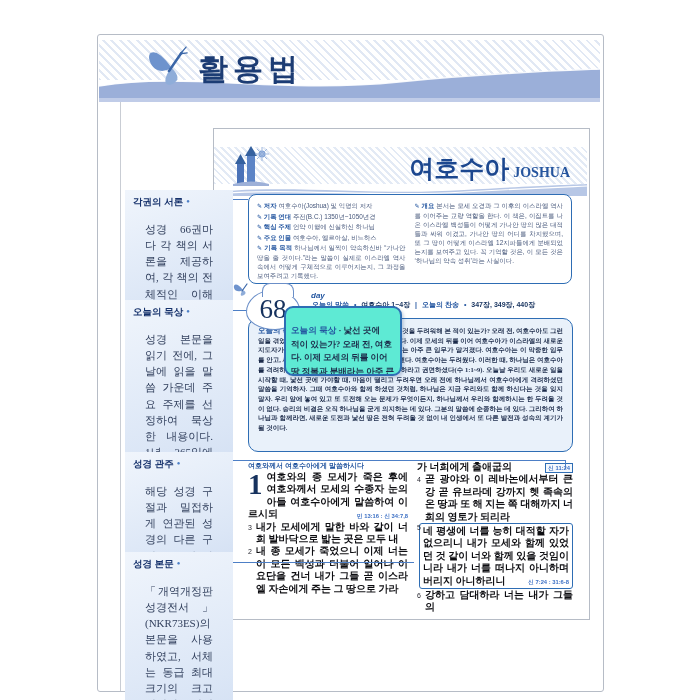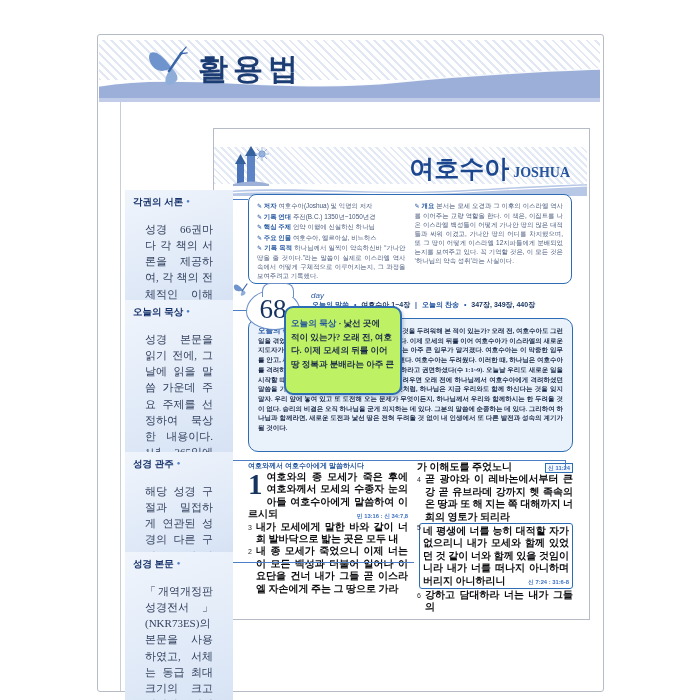--- a/index.html
+++ b/index.html
@@ -33,39 +33,39 @@
   .intro-box{left:248px;top:194px;width:324px;height:90px;border:1.5px solid #2e6db4;border-radius:8px;
     background:#fff;display:flex;gap:9px;padding:6px 8px;box-sizing:border-box;}
   .intro-col{flex:1;min-width:0;}
   .intro-item{margin:0 0 1px;font-size:6.4px;line-height:1.42;color:#45567a;text-align:justify;}
   .intro-item b{color:#2456a0;}
   .pencil{color:#2456a0;font-size:6px;}
 
   
   .day-tab{left:262px;top:283px;width:30px;height:13px;background:#fff;border:1.5px solid #6b8fc8;border-bottom:none;
     border-radius:8px 8px 0 0;text-align:center;z-index:7;}
-  .day-tab span{font-size:8px;font-weight:normal;font-style:italic;color:#2456a0;line-height:11px;margin-left:48px;}
+  .day-tab span{font-size:8px;font-weight:bold;font-style:italic;color:#2456a0;line-height:11px;margin-left:48px;}
   .day-cloud{left:246px;top:290px;width:52px;height:38px;background:#fff;border:1.6px solid #6b8fc8;
     border-radius:48% 52% 46% 54%/55% 50% 50% 45%;z-index:6;text-align:center;}
   .day-num{font-family:"Liberation Serif",serif;font-size:27px;color:#16325e;line-height:36px;}
   .bfly-sm{left:233px;top:279px;width:18px;height:18px;z-index:7;}
   .day-band{left:312px;top:300px;width:262px;font-size:7px;font-weight:bold;color:#16325e;white-space:nowrap;}
   .day-band .lbl{color:#2456a0;}
   .day-band .sep{color:#2456a0;margin:0 3px;}
 
   
   .med-box{left:248px;top:318px;width:325px;height:134px;border:1.6px solid #2e6db4;border-radius:10px;
     background:#e9f1fa;box-sizing:border-box;padding:7px 9px;z-index:1;}
   .med-text{margin:0;font-family:"Liberation Serif",serif;font-size:6.5px;font-weight:bold;color:#1c2b4a;
     line-height:9.7px;text-align:justify;}
   .med-title{color:#2456a0;font-size:7.5px;font-family:"Liberation Sans",sans-serif;}
 
   
-  .callout{left:284px;top:306px;width:118px;height:89px;background:#bef264;border:2px solid #2e6db4;border-radius:9px;
-    box-sizing:border-box;padding:9px 5px;z-index:8;box-shadow:2px 2px 3px rgba(60,90,140,.25);overflow:hidden;}
+  .callout{left:284px;top:306px;width:118px;height:70px;background:#5eead4;border:2px solid #2e6db4;border-radius:9px;
+    box-sizing:border-box;padding:16px 5px;z-index:8;box-shadow:2px 2px 3px rgba(60,90,140,.25);overflow:hidden;}
   .co-line{font-family:"Liberation Serif",serif;font-size:8.6px;font-weight:bold;color:#1c2b4a;
     line-height:1.58;white-space:nowrap;}
   .co-title{color:#2456a0;font-family:"Liberation Sans",sans-serif;font-size:8.6px;}
 
   
   .scr-head{left:248px;top:461px;font-size:7px;font-weight:bold;color:#2456a0;}
   .col-left{left:248px;top:471px;width:160px;}
   .col-right{left:417px;top:461px;width:156px;}
   .verse{margin:0;font-family:"Liberation Serif",serif;font-size:10px;font-weight:bold;color:#0e0e12;
     line-height:12.4px;text-align:justify;position:relative;padding-left:8px;}
@@ -189,21 +189,21 @@
   <div class="abs scr-head">여호와께서 여호수아에게 말씀하시다</div>
 
   <div class="abs col-left">
     <p class="verse nonum"><span class="dropcap">1</span><span>여호와의 종 모세가 죽은 후에 여호와께서 모세의 수종자 눈의 아들 여호수아에게 말씀하여 이르시되</span></p>
     <div class="ref">민 13:16 : 신 34:7,8</div>
     <p class="verse"><span class="vnum">3</span><span>내가 모세에게 말한 바와 같이 너희 발바닥으로 밟는 곳은 모두 내</span></p>
     <p class="verse"><span class="vnum">2</span><span>내 종 모세가 죽었으니 이제 너는 이 모든 백성과 더불어 일어나 이 요단을 건너 내가 그들 곧 이스라엘 자손에게 주는 그 땅으로 가라</span></p>
   </div>
 
   <div class="abs col-right">
-    <p class="verse nonum"><span class="badge">신 11:24</span><span>가 이해도를 주었노니</span></p>
+    <p class="verse nonum"><span class="badge">신 11:24</span><span>가 너희에게 출애굽의</span></p>
     <p class="verse"><span class="vnum">4</span><span>곧 광야와 이 레바논에서부터 큰 강 곧 유브라데 강까지 헷 족속의 온 땅과 또 해 지는 쪽 대해까지 너희의 영토가 되리라</span></p>
     <div class="v5wrap">
       <span class="vnum">5</span>
       <div class="v5box">
         <p class="verse nonum"><span>네 평생에 너를 능히 대적할 자가 없으리니 내가 모세와 함께 있었던 것 같이 너와 함께 있을 것임이니라 내가 너를 떠나지 아니하며 버리지 아니하리니</span></p>
         <div class="ref">신 7:24 : 31:6-8</div>
       </div>
     </div>
     <p class="verse"><span class="vnum">6</span><span>강하고 담대하라 너는 내가 그들의</span></p>
   </div>

